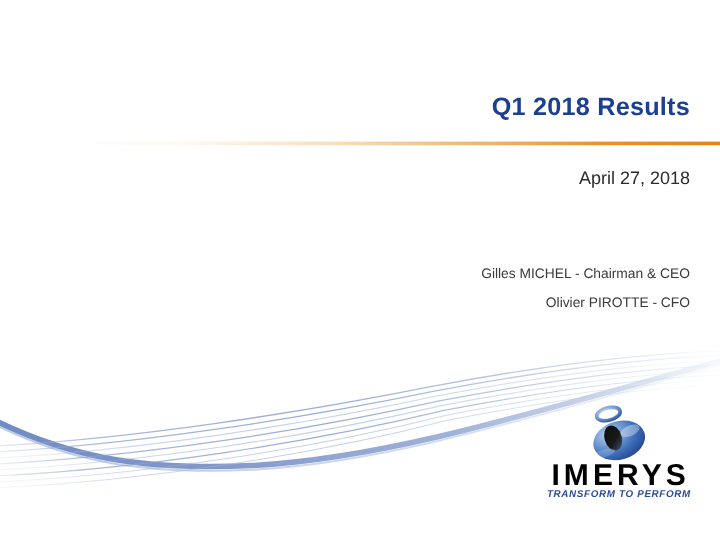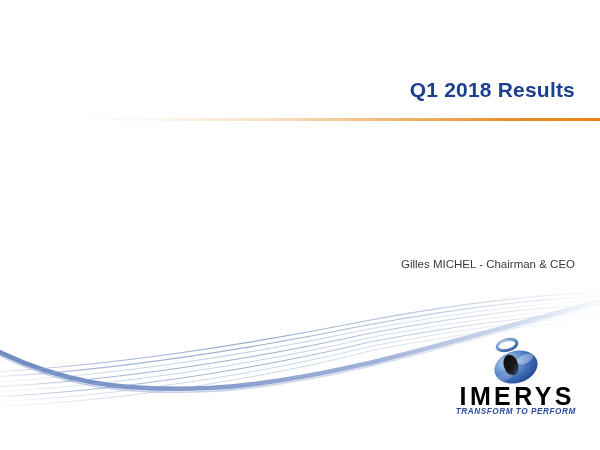--- a/index.html
+++ b/index.html
@@ -65,21 +65,20 @@
     white-space: nowrap;
   }
 
   
   #presenters-block {
     position: absolute;
     top: 218px;
     right: 25px;
     width: 560px;
     text-align: right;
-    margin-top: 35px;
   }
   .presenter-line {
     font-size: 11.5px;
     color: #3a3a3a;
     line-height: 2.05;
     white-space: nowrap;
   }
 
   
   #wave-art {
@@ -177,23 +176,27 @@
     <path d="M -10 402 C 120 396, 260 374, 372 346 C 472 327, 552 318, 612 316" fill="none" stroke="url(#fineWaveFaint)" stroke-width="0.9"></path>
     <path d="M -10 407 C 122 401, 262 379, 374 350 C 474 331, 554 322, 612 320" fill="none" stroke="url(#fineWaveFaint)" stroke-width="0.85"></path>
   </svg>
 
   <div id="title-block">
     <div id="slide-title">Q1 2018 Results</div>
   </div>
 
   <div id="title-rule"></div>
 
+  <div id="date-block">
+    <div id="slide-date">April 27, 2018</div>
+  </div>
 
   <div id="presenters-block">
     <div class="presenter-line">Gilles MICHEL - Chairman &amp; CEO</div>
+    <div class="presenter-line">Olivier PIROTTE - CFO</div>
   </div>
 
   <div id="logo">
     <svg id="logo-mark" viewBox="0 0 62 52">
       <defs>
         <radialGradient id="sphereGrad" cx="0.34" cy="0.28" r="0.85">
           <stop offset="0%" stop-color="#bcd3ef"></stop>
           <stop offset="28%" stop-color="#7fa5d8"></stop>
           <stop offset="60%" stop-color="#3f6fba"></stop>
           <stop offset="100%" stop-color="#1b3f86"></stop>

